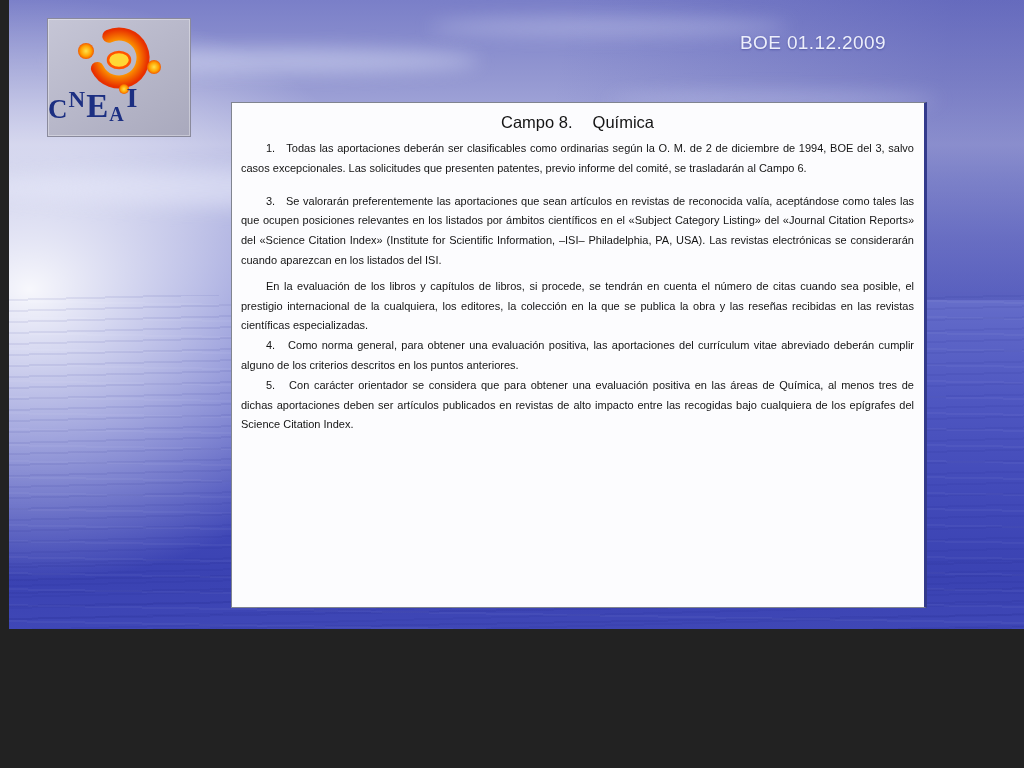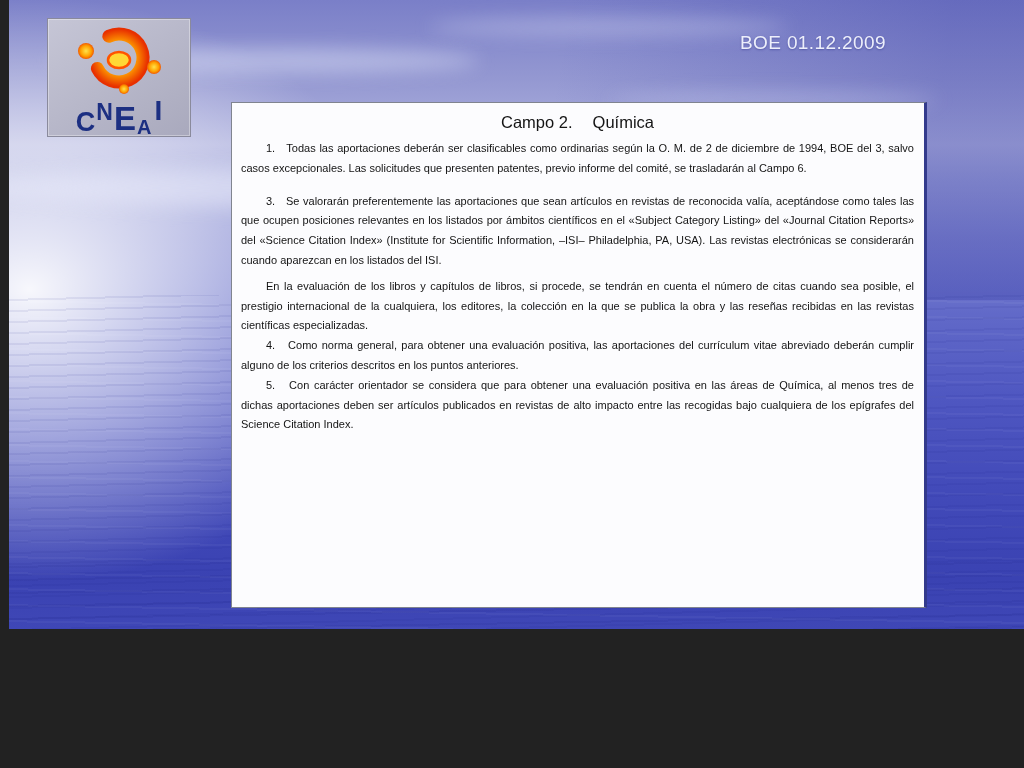--- a/index.html
+++ b/index.html
@@ -23,22 +23,22 @@
          background:repeating-linear-gradient(179deg, rgba(20,24,120,0) 0 6px, rgba(20,24,120,.18) 6px 8px, rgba(20,24,120,0) 8px 13px);}
 
   .boe{position:absolute;top:32px;right:147px;font-size:19px;letter-spacing:.4px;
        color:#edeffb;text-shadow:0 1px 2px rgba(40,45,130,.45);}
 
   
   .cneai{position:absolute;left:38px;top:18px;width:142px;height:117px;
          background:linear-gradient(145deg,#c6c6d6,#a9a9bd);
          border:1px solid #8a8a9c;box-shadow:inset 0 0 0 1px rgba(255,255,255,.35);}
   .cneai svg{position:absolute;left:14px;top:6px;}
-  .cneai-letters{position:absolute;left:0;bottom:4px;width:100%;text-align:center;
-         font-weight:bold;color:#1c2f82;line-height:1;}
+  .cneai-letters{position:absolute;left:0;bottom:16px;width:100%;
+         font-weight:bold;color:#1c2f82;line-height:1;font-family:Liberation Serif, serif;}
   .cneai-letters span{display:inline-block;}
   .L-c{font-size:27px;transform:translateY(4px);}
   .L-n{font-size:23px;transform:translateY(-7px);margin-left:1px;}
   .L-e{font-size:33px;transform:translateY(3px);margin-left:1px;}
   .L-a{font-size:20px;transform:translateY(7px);margin-left:1px;}
   .L-i{font-size:28px;transform:translateY(-7px);margin-left:3px;}
 
   
   .doc{position:absolute;left:222px;top:102px;width:696px;height:506px;box-sizing:border-box;
        background:#fcfcfe;border:1px solid #80848f;border-right:3px solid #333a8c;
@@ -101,21 +101,21 @@
       <circle cx="92" cy="42" r="7" fill="url(#fire)"></circle>
       <circle cx="62" cy="64" r="5" fill="url(#fire)"></circle>
     </svg>
     <div class="cneai-letters">
       <span class="L-c">C</span><span class="L-n">N</span><span class="L-e">E</span><span class="L-a">A</span><span class="L-i">I</span>
     </div>
   </div>
 
   <div class="doc">
     <div class="doc-title">
-      <span>Campo 2.</span>
+      <span>Campo 8.</span>
       <span class="emph">Química</span>
     </div>
     <div class="doc-body">
         <p class="doc-p">1.&nbsp;&nbsp;&nbsp;Todas las aportaciones deberán ser clasificables como ordinarias según la O. M. de 2 de diciembre de 1994, BOE del 3, salvo casos excepcionales. Las solicitudes que presenten patentes, previo informe del comité, se trasladarán al Campo 6.</p>
         <p class="doc-p gap-big">3.&nbsp;&nbsp;&nbsp;Se valorarán preferentemente las aportaciones que sean artículos en revistas de reconocida valía, aceptándose como tales las que ocupen posiciones relevantes en los listados por ámbitos científicos en el «Subject Category Listing» del «Journal Citation Reports» del «Science Citation Index» (Institute for Scientific Information, –ISI– Philadelphia, PA, USA). Las revistas electrónicas se considerarán cuando aparezcan en los listados del ISI.</p>
         <p class="doc-p gap-small">En la evaluación de los libros y capítulos de libros, si procede, se tendrán en cuenta el número de citas cuando sea posible, el prestigio internacional de la cualquiera, los editores, la colección en la que se publica la obra y las reseñas recibidas en las revistas científicas especializadas.</p>
         <p class="doc-p">4.&nbsp;&nbsp;&nbsp;Como norma general, para obtener una evaluación positiva, las aportaciones del currículum vitae abreviado deberán cumplir alguno de los criterios descritos en los puntos anteriores.</p>
         <p class="doc-p">5.&nbsp;&nbsp;&nbsp;Con carácter orientador se considera que para obtener una evaluación positiva en las áreas de Química, al menos tres de dichas aportaciones deben ser artículos publicados en revistas de alto impacto entre las recogidas bajo cualquiera de los epígrafes del Science Citation Index.</p>
       </div>
   </div>

